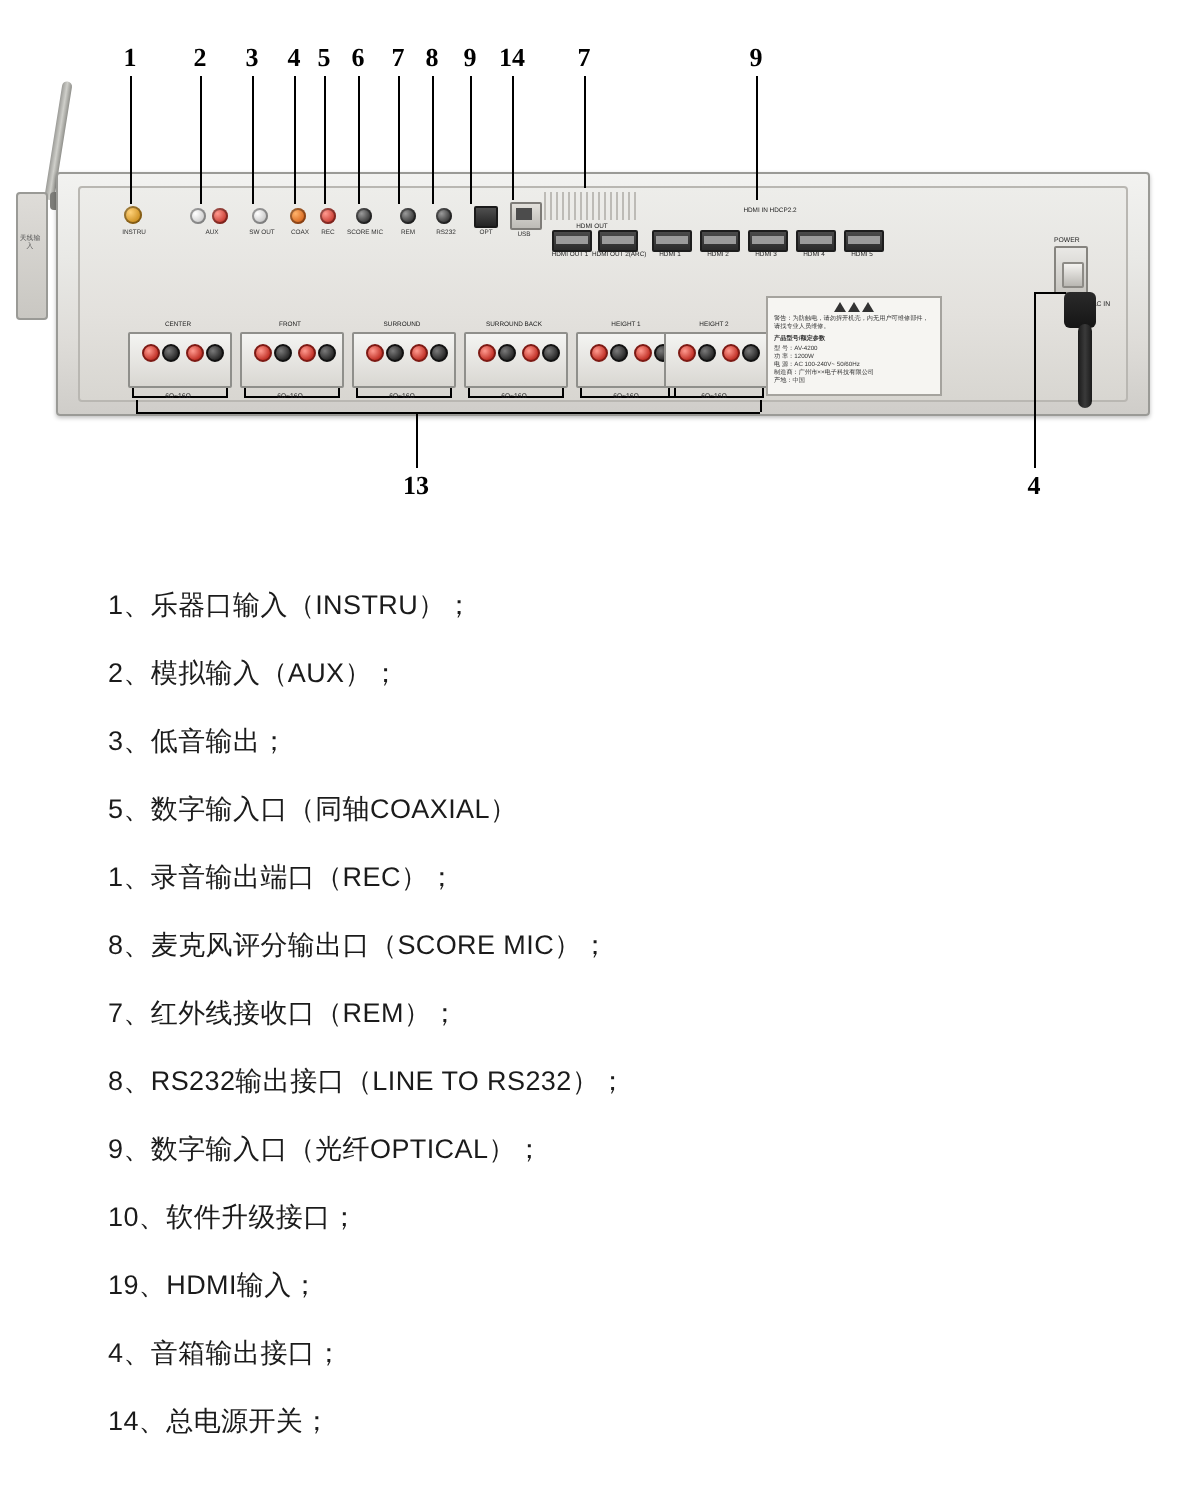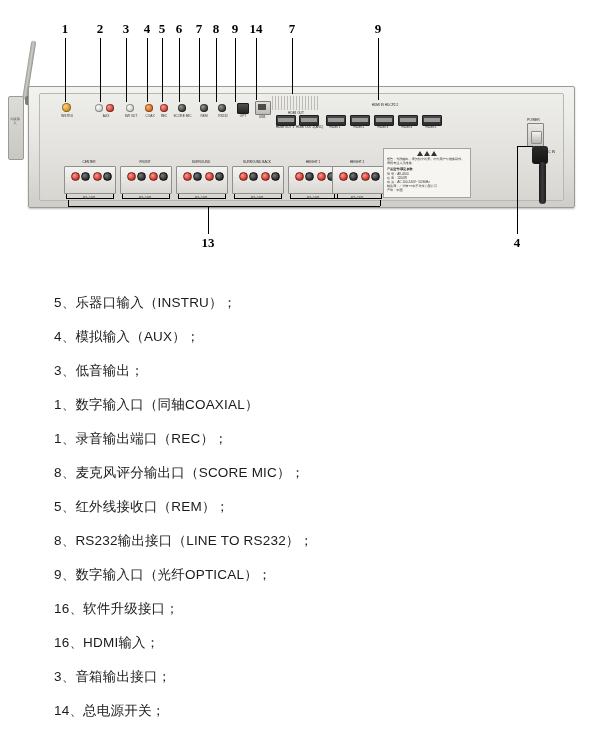--- a/index.html
+++ b/index.html
@@ -460,26 +460,26 @@
   <div class="lead-line-h" style="left:68px;top:206px;width:312px;"></div>
   <div class="lead-line" style="left:68px;top:200px;height:6px;"></div>
   <div class="lead-line" style="left:380px;top:200px;height:6px;"></div>
 
   <div class="callout-num" style="left:508px;top:236px;width:18px;">4</div>
   <div class="lead-line" style="left:517px;top:146px;height:88px;"></div>
   <div class="lead-line-h" style="left:517px;top:146px;width:16px;"></div>
 </div>
 
 <div id="legend">
-  <div class="legend-item">5、乐器口输入（INSTRU）；</div>
-  <div class="legend-item">4、模拟输入（AUX）；</div>
+  <div class="legend-item">1、乐器口输入（INSTRU）；</div>
+  <div class="legend-item">2、模拟输入（AUX）；</div>
   <div class="legend-item">3、低音输出；</div>
-  <div class="legend-item">1、数字输入口（同轴COAXIAL）</div>
+  <div class="legend-item">5、数字输入口（同轴COAXIAL）</div>
   <div class="legend-item">1、录音输出端口（REC）；</div>
   <div class="legend-item">8、麦克风评分输出口（SCORE MIC）；</div>
-  <div class="legend-item">5、红外线接收口（REM）；</div>
+  <div class="legend-item">7、红外线接收口（REM）；</div>
   <div class="legend-item">8、RS232输出接口（LINE TO RS232）；</div>
   <div class="legend-item">9、数字输入口（光纤OPTICAL）；</div>
-  <div class="legend-item">16、软件升级接口；</div>
-  <div class="legend-item">16、HDMI输入；</div>
-  <div class="legend-item">3、音箱输出接口；</div>
+  <div class="legend-item">10、软件升级接口；</div>
+  <div class="legend-item">19、HDMI输入；</div>
+  <div class="legend-item">4、音箱输出接口；</div>
   <div class="legend-item">14、总电源开关；</div>
 </div>
 
 </body></html>

